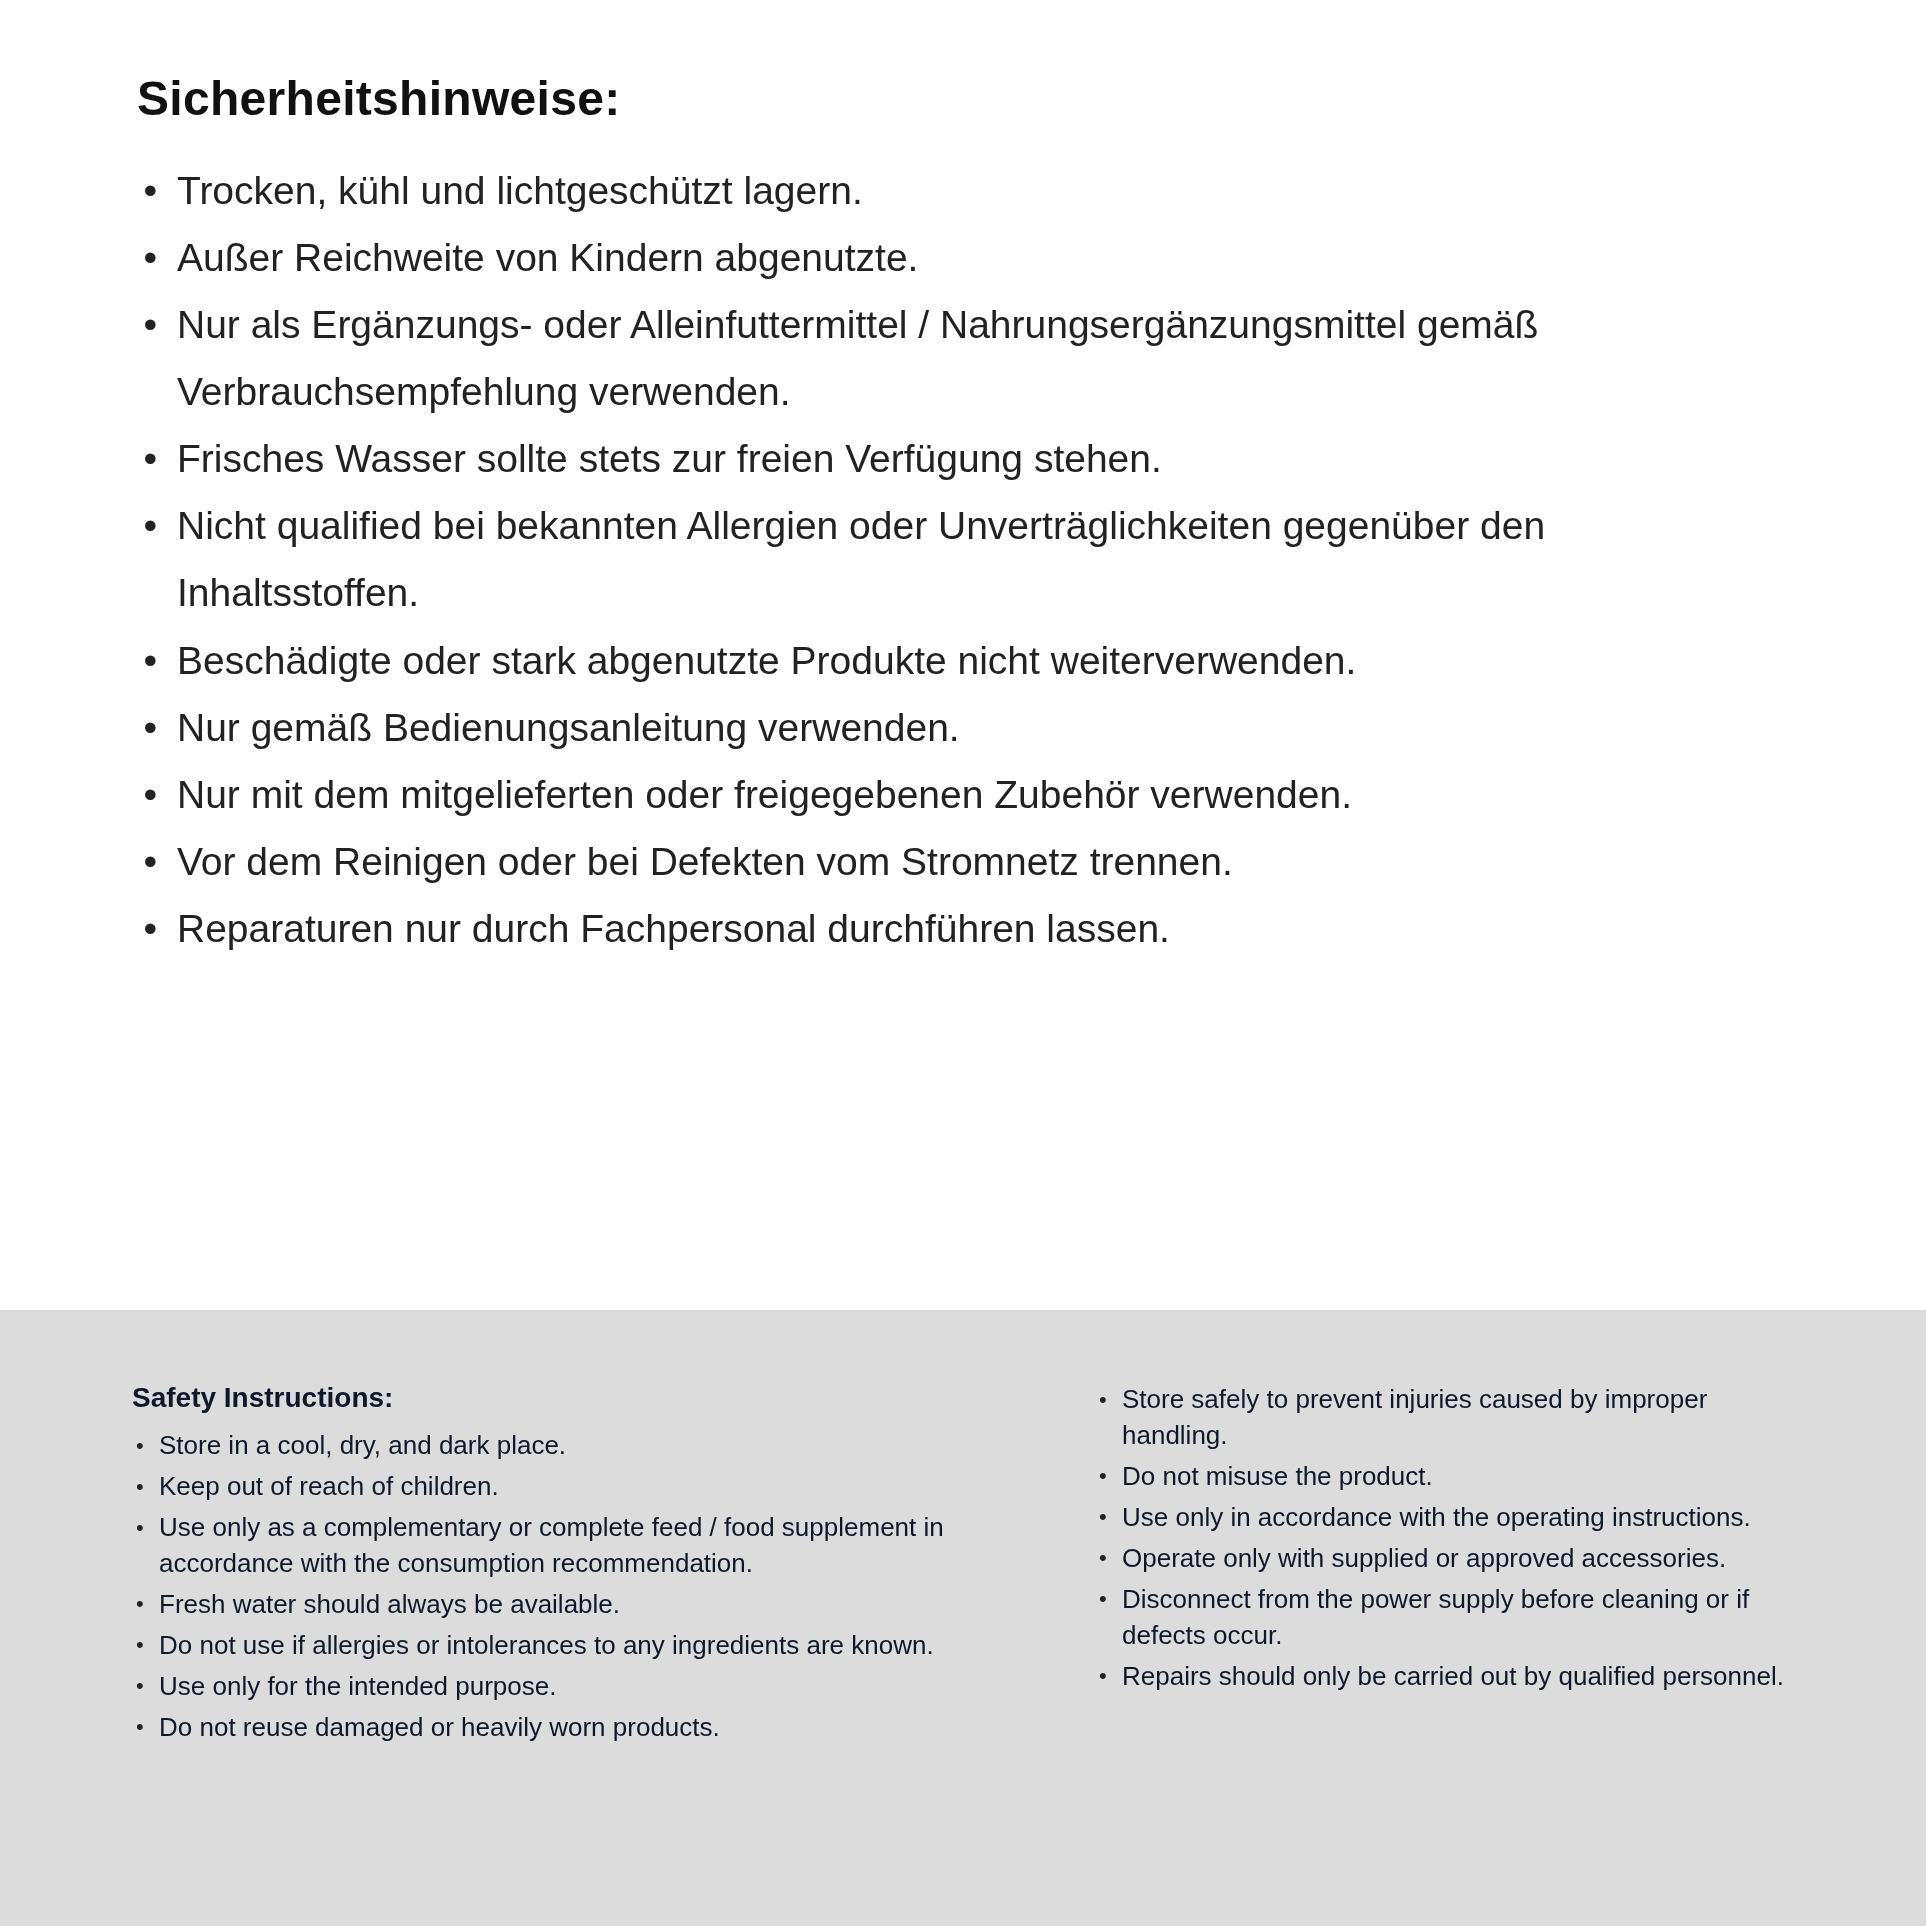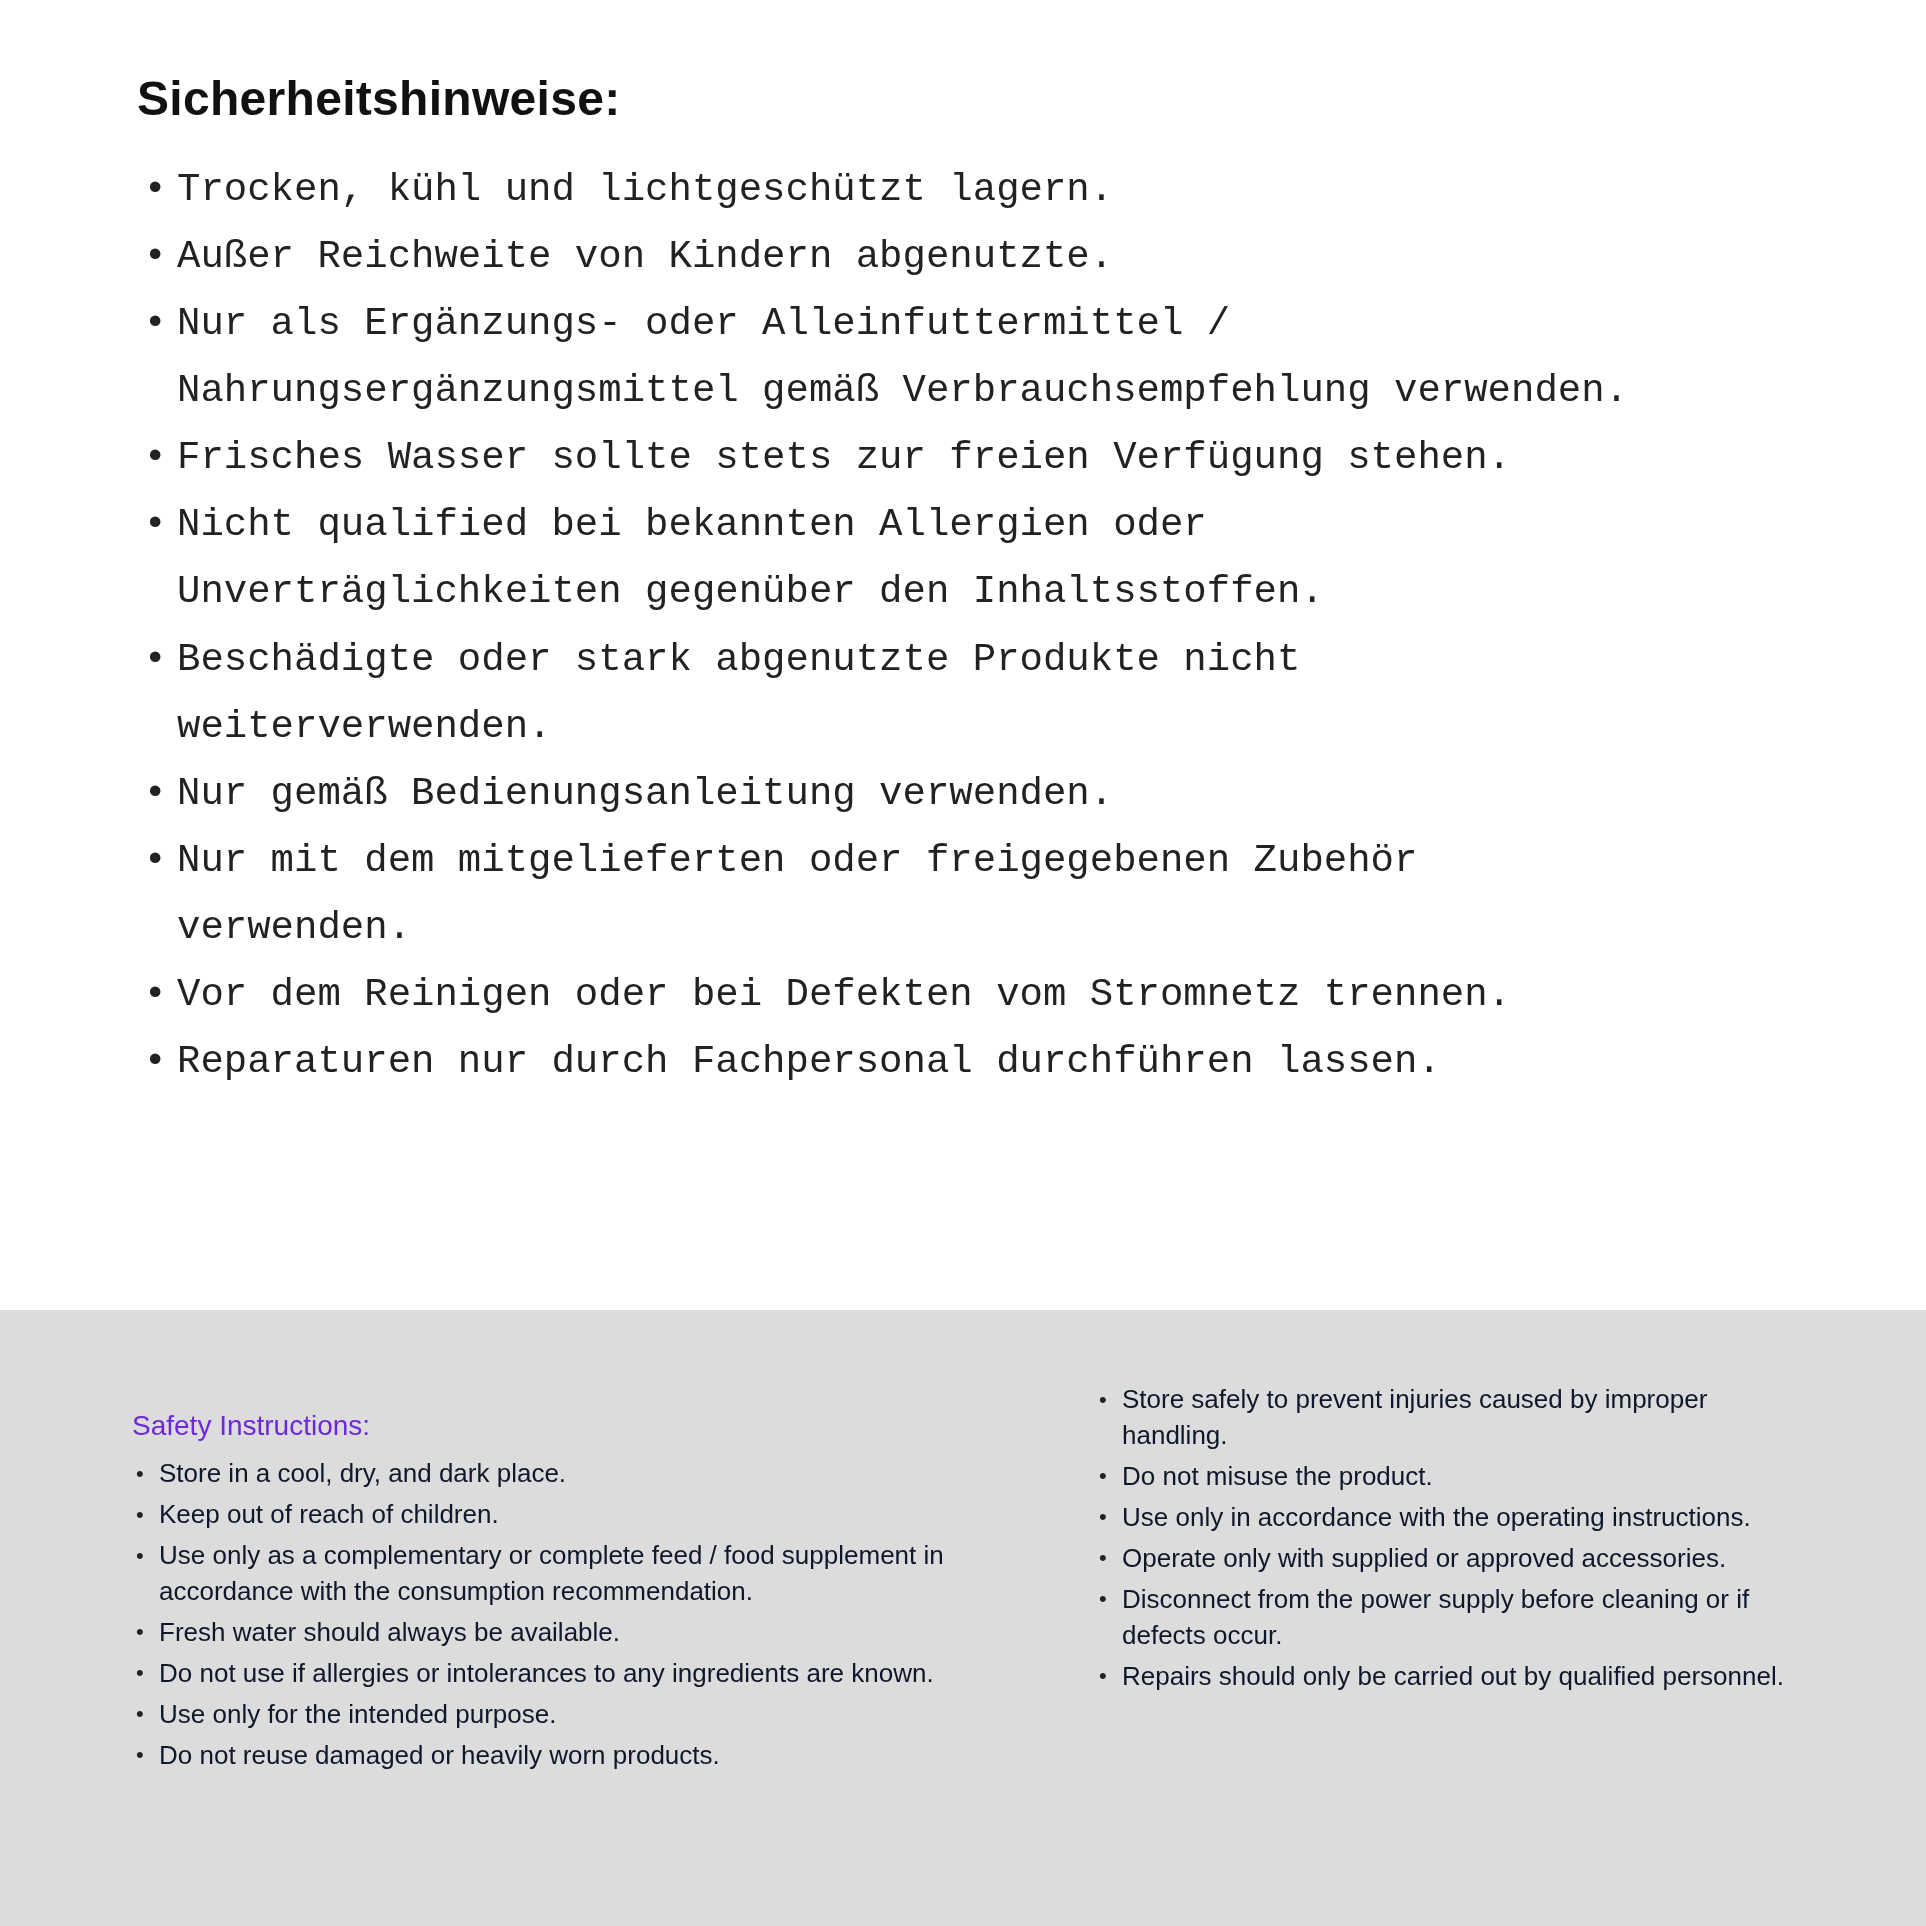--- a/index.html
+++ b/index.html
@@ -33,21 +33,20 @@
   ul.german-list {
     list-style: none;
     max-width: 1496px;
     font-size: 39px;
     line-height: 1.72;
     color: #222222;
   }
   ul.german-list li {
     position: relative;
     padding-left: 40px;
-    font-family: Liberation Mono, monospace;
   }
   ul.german-list li::before {
     content: "\2022";
     position: absolute;
     left: 6.4px;
     color: #222222;
   }
   
   .english-section {
     background: #dcdcdc;
@@ -58,24 +57,23 @@
   }
   .english-col-left {
     width: 886px;
     flex: 0 0 auto;
   }
   .english-col-right {
     flex: 1 1 auto;
   }
   .english-heading {
     font-size: 28px;
-    font-weight: normal;
-    color: #6d28d9;
+    font-weight: bold;
+    color: #0f172a;
     margin-bottom: 14px;
-    margin-top: 28px;
   }
   ul.english-list {
     list-style: none;
     font-size: 26px;
     line-height: 1.38;
     color: #0f172a;
   }
   ul.english-list li {
     position: relative;
     padding-left: 27px;

